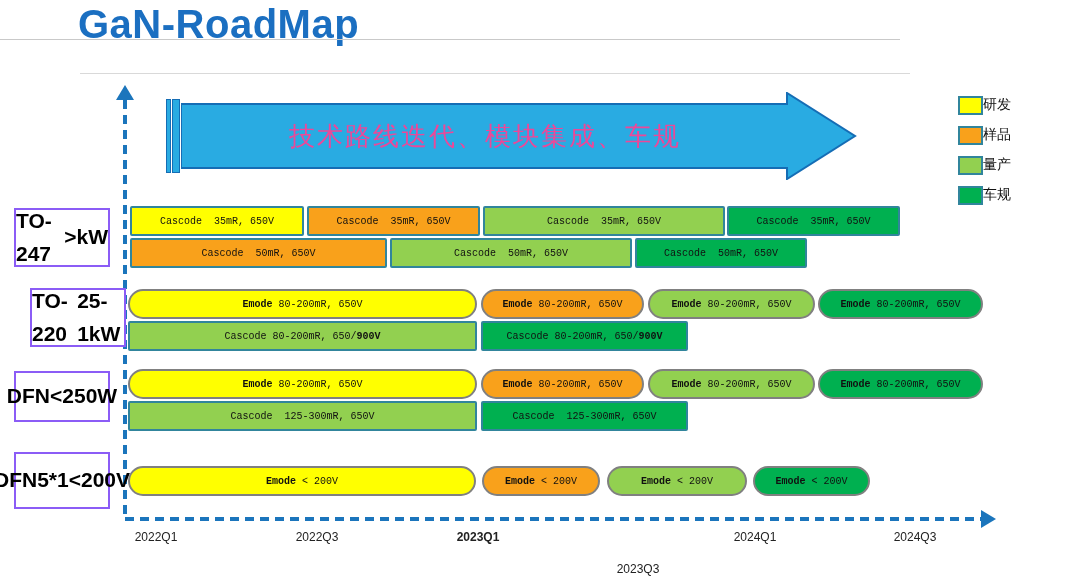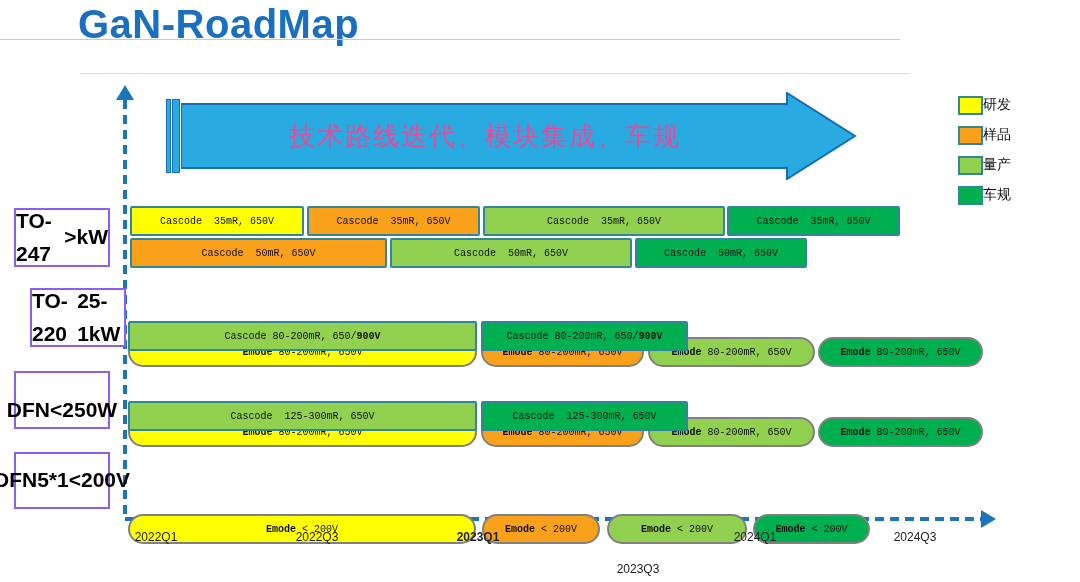--- a/index.html
+++ b/index.html
@@ -37,21 +37,21 @@
 
   
   .cat-box{position:absolute;box-sizing:border-box;border:2px solid #8b5cf6;background:#fff;
            display:flex;align-items:center;justify-content:center;
            font-size:21px;font-weight:700;line-height:1.55;}
 
   
   .bar{position:absolute;box-sizing:border-box;display:flex;align-items:center;justify-content:center;
        font-size:10px;white-space:pre;color:#111;font-family:Liberation Mono, monospace;}
   .bar.square{border:2px solid #31859c;border-radius:2px;}
-  .bar.round{border:2px solid #808080;border-radius:15px;margin-top:48px;}
+  .bar.round{border:2px solid #808080;border-radius:15px;}
 
   
   .xlabel{position:absolute;top:530px;width:90px;text-align:center;font-size:12px;color:#222;}
 </style>
 </head>
 <body>
 
 <div class="stage">
   <div class="title">GaN-RoadMap</div>
   <div class="rule rule1"></div>
@@ -89,21 +89,21 @@
     </div>
   <div id="cats">
       <div class="cat-box" style="left: 14px; top: 208px; width: 96px; height: 59px;">
         <div>TO-247</div>
         <div>&gt;kW</div>
       </div>
       <div class="cat-box" style="left: 30px; top: 288px; width: 96px; height: 59px;">
         <div>TO-220</div>
         <div>25-1kW</div>
       </div>
-      <div class="cat-box" style="left: 14px; top: 371px; width: 96px; height: 58px; align-items: flex-end;">
+      <div class="cat-box" style="left: 14px; top: 371px; width: 96px; height: 51px;">
         <div>DFN</div>
         <div>&lt;250W</div>
       </div>
       <div class="cat-box" style="left: 14px; top: 452px; width: 96px; height: 57px;">
         <div>DFN5*1</div>
         <div>&lt;200V</div>
       </div>
     </div>
   <div id="bars">
       <div class="bar square" style="left: 130px; top: 206px; width: 174px; height: 30px; background: rgb(255, 255, 0);"><span>Cascode  35mR, 650V</span></div>

